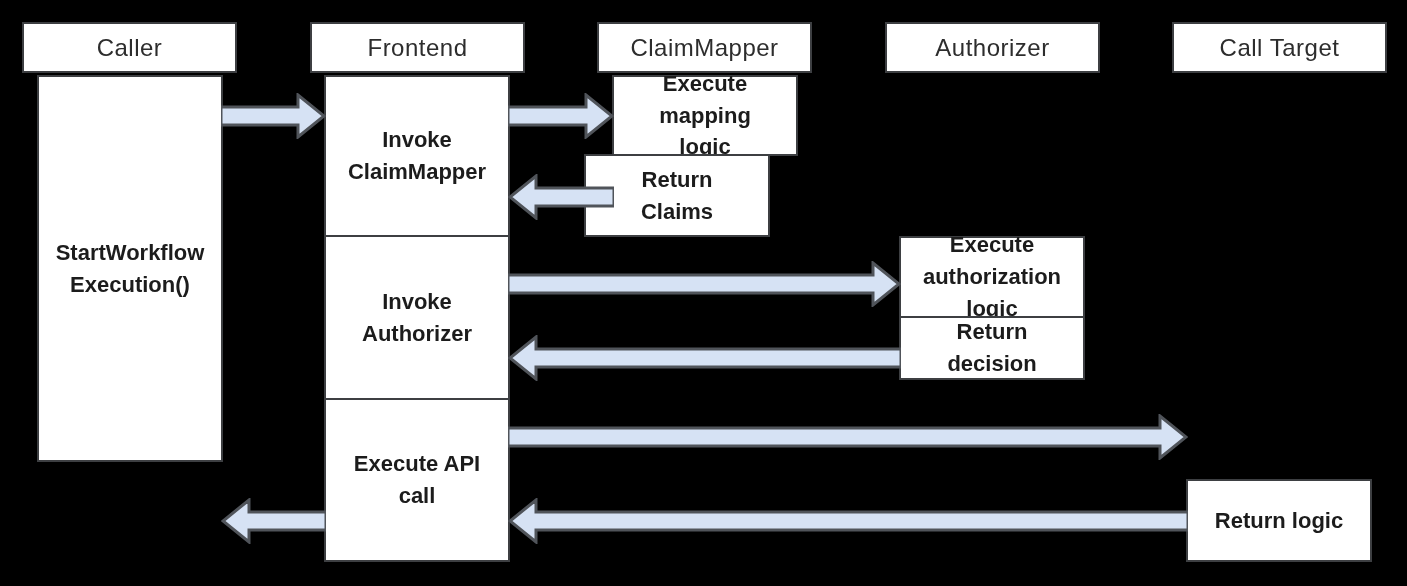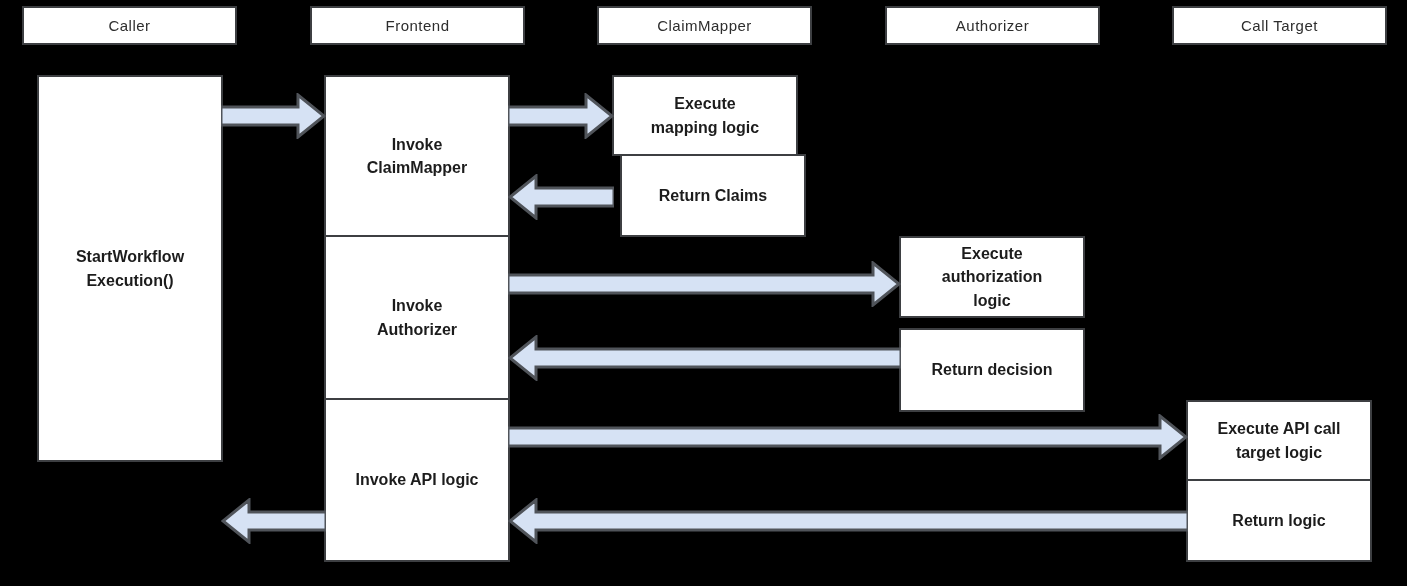--- a/index.html
+++ b/index.html
@@ -11,45 +11,45 @@
     width: 1407px;
     height: 586px;
     background: var(--background, #000000);
     font-family: "Liberation Sans", sans-serif;
     overflow: hidden;
   }
 
   .hdr {
     position: absolute;
     width: 215px;
-    height: 39px;
-    top: 6px;
+    height: 51px;
+    top: 22px;
     box-sizing: border-box;
     background: var(--box-fill, #ffffff);
     border: 2px solid var(--box-border, #3d3f42);
     display: flex;
     align-items: center;
     justify-content: center;
-    font-size: 15px;
+    font-size: 24px;
     font-weight: 400;
     letter-spacing: 0.5px;
     color: var(--header-text, #2d2d2d);
   }
 
   .cell {
     position: absolute;
     width: 186px;
     box-sizing: border-box;
     background: var(--box-fill, #ffffff);
     border: 2px solid var(--box-border, #3d3f42);
     display: flex;
     align-items: center;
     justify-content: center;
     text-align: center;
-    font-size: 16px;
+    font-size: 22px;
     font-weight: bold;
     line-height: 1.45;
     color: var(--label-text, #1c1c1c);
     white-space: pre-line;
     padding: 20px;
   }
 
   .arrow { position: absolute; display: block; }
   .arrow polygon {
     fill: var(--arrow-fill, #d6e2f4);
@@ -69,33 +69,31 @@
   <div class="hdr" style="left:885px">Authorizer</div>
   <div class="hdr" style="left:1172px">Call Target</div>
 
   <div class="cell" style="left:37px; top:75px; height:387px">StartWorkflow
 Execution()</div>
 
   <div class="cell" style="left:324px; top:75px;  height:162px">Invoke
 ClaimMapper</div>
   <div class="cell" style="left:324px; top:235px; height:165px">Invoke
 Authorizer</div>
-  <div class="cell" style="left:324px; top:398px; height:164px">Invoke API logic</div>
+  <div class="cell" style="left:324px; top:398px; height:164px">Execute API call</div>
 
   <div class="cell" style="left:612px; top:75px;  height:81px">Execute
 mapping logic</div>
-  <div class="cell" style="left:620px; top:154px; height:83px">Return Claims</div>
+  <div class="cell" style="left:584px; top:154px; height:83px">Return Claims</div>
 
   <div class="cell" style="left:899px; top:236px; height:82px">Execute
 authorization
 logic</div>
-  <div class="cell" style="left:899px; top:328px; height:84px">Return decision</div>
+  <div class="cell" style="left:899px; top:316px; height:64px">Return decision</div>
 
-  <div class="cell" style="left:1186px; top:400px; height:81px">Execute API call
-target logic</div>
   <div class="cell" style="left:1186px; top:479px; height:83px">Return logic</div>
 
   <svg class="arrow" style="left:221px; top:93px" width="105" height="46" viewBox="0 0 105 46">
     <polygon points="0,14 77,14 77,2 103,23 77,44 77,32 0,32"></polygon>
   </svg>
 
   <svg class="arrow" style="left:508px; top:93px" width="106" height="46" viewBox="0 0 106 46">
     <polygon points="0,14 78,14 78,2 104,23 78,44 78,32 0,32"></polygon>
   </svg>
 

